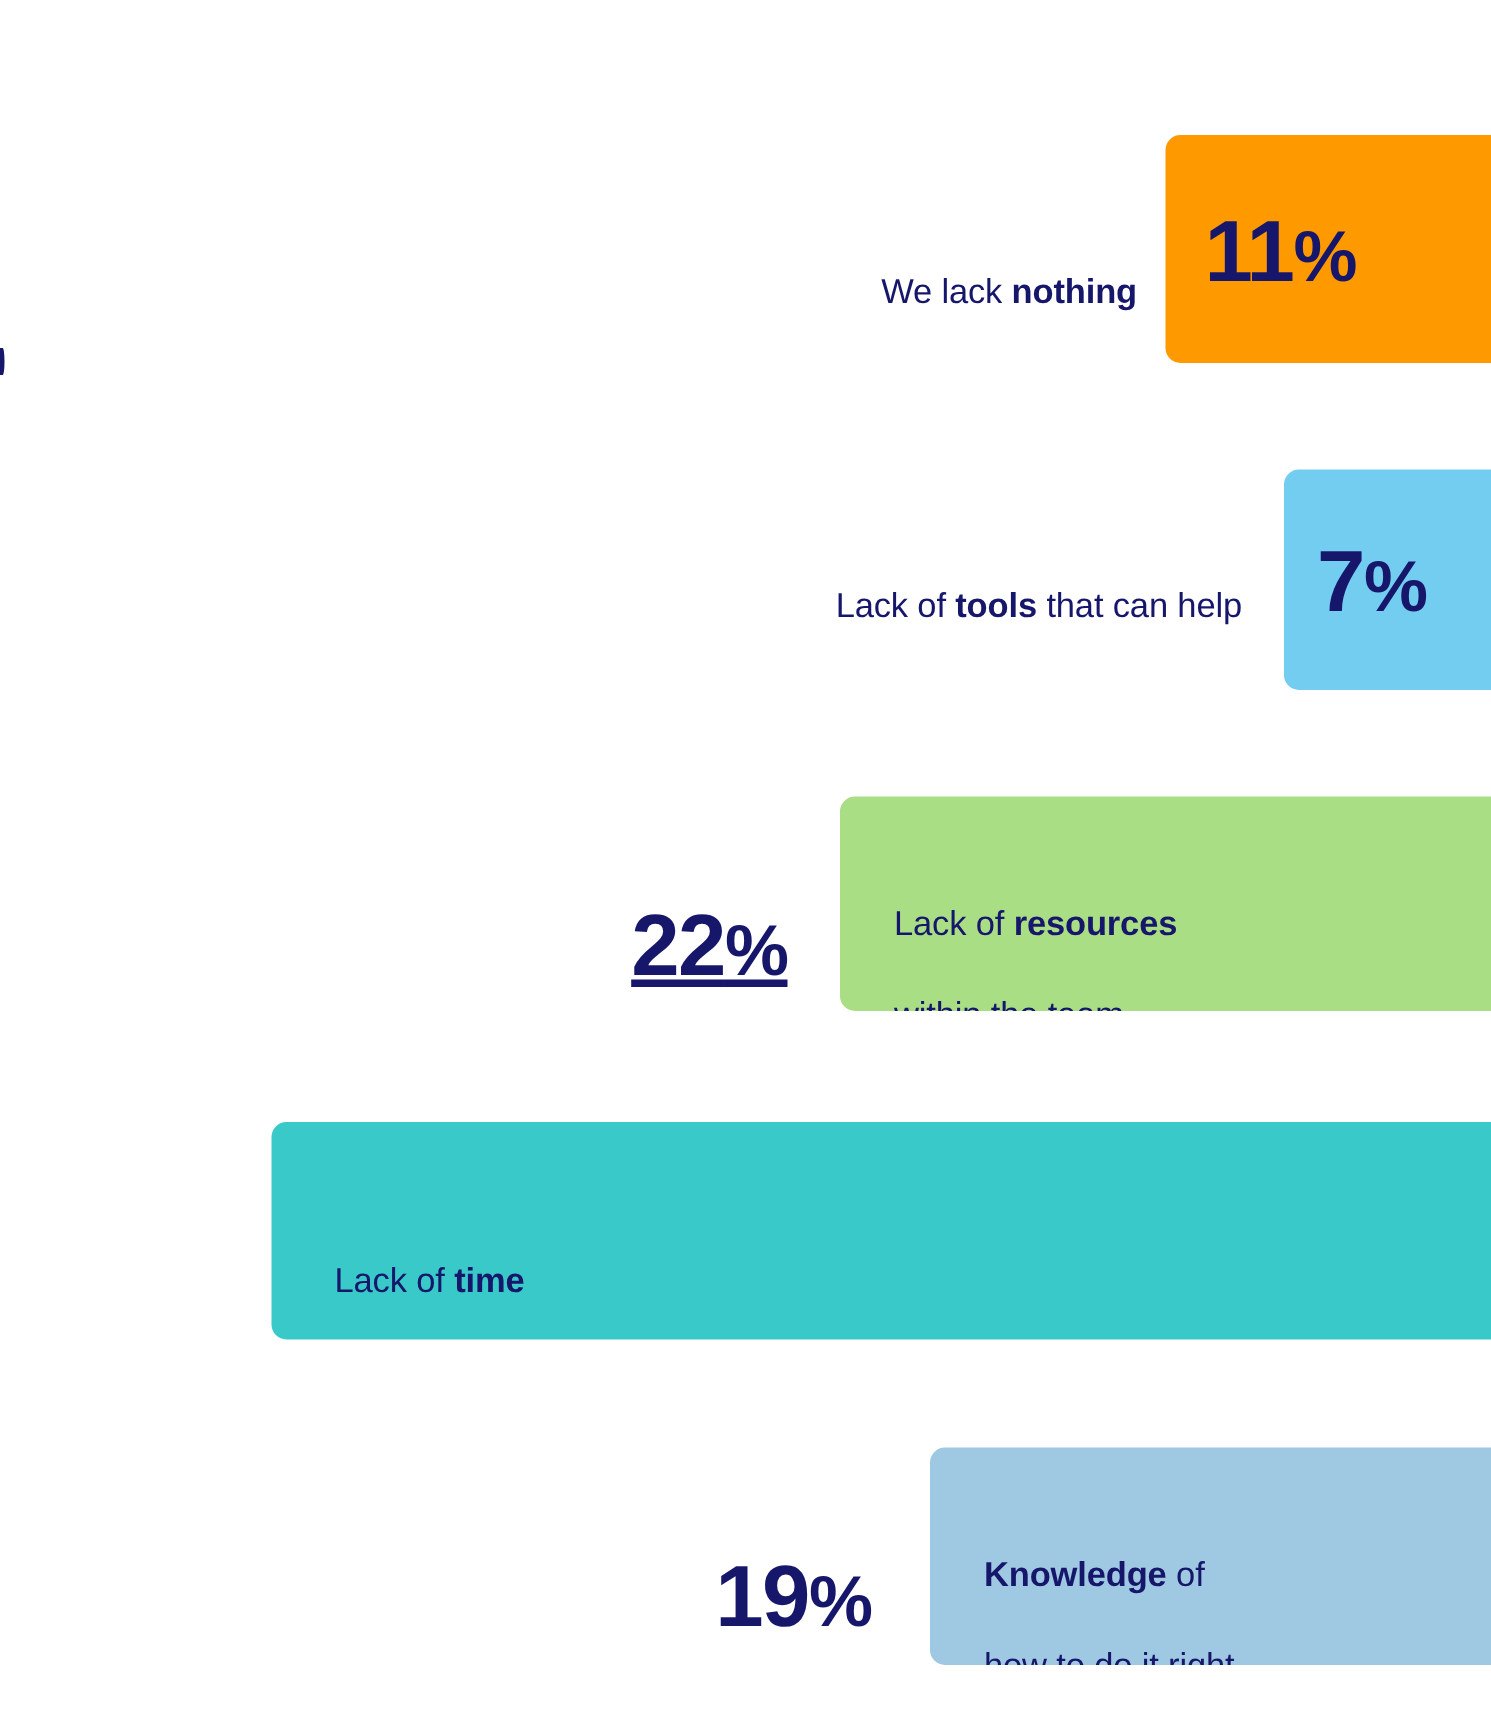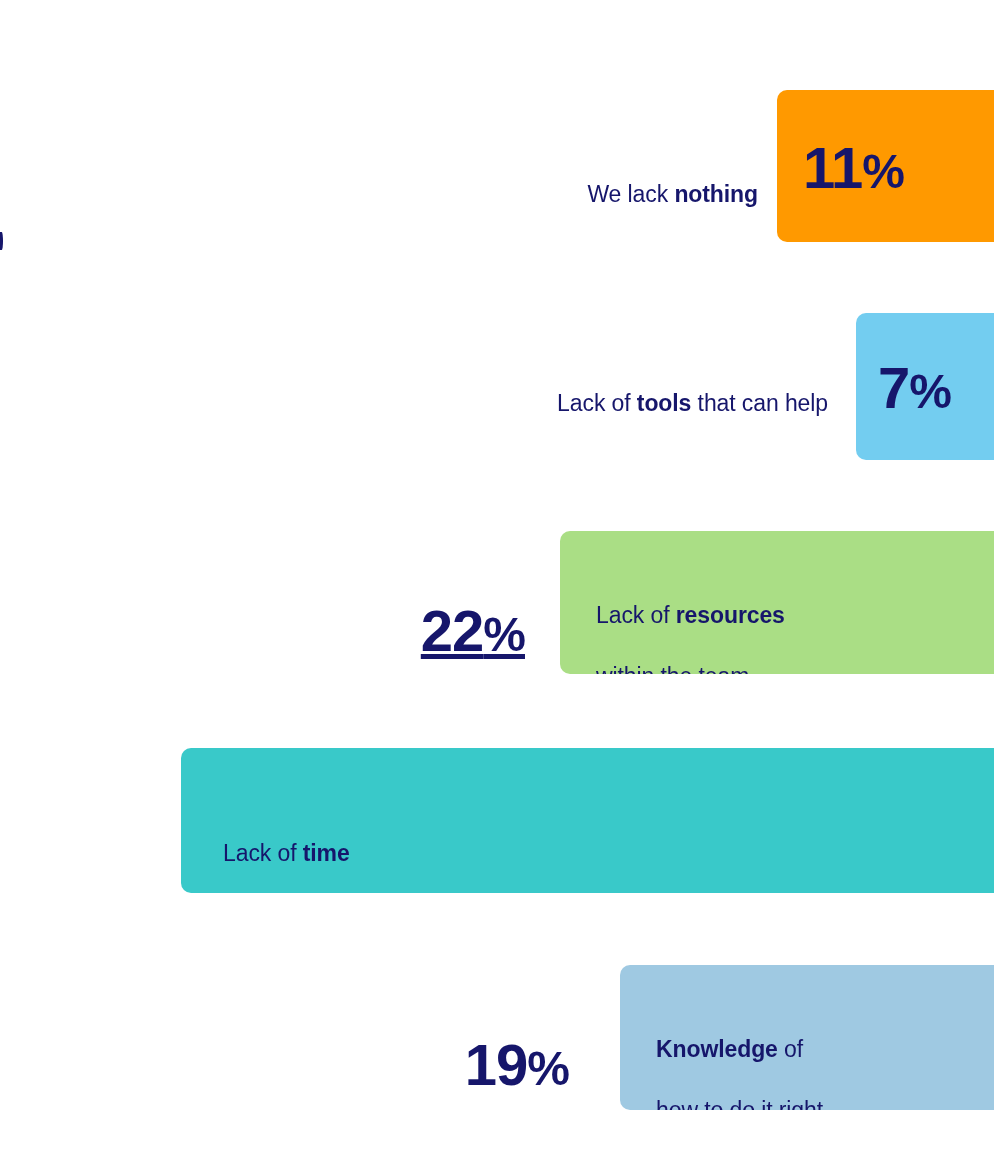--- a/index.html
+++ b/index.html
@@ -138,18 +138,18 @@
 
   </div>
 
   <div class="bar-row" style="top:965px;height:145px;">
     <div class="bar" style="left:620px;width:416px;height:145px;background:#9FC9E2;">
       <div class="bar-inner-label" style="left:36px;top:38px;width:360px;">
         <div><span></span><b>Knowledge</b><span> of</span></div>
         <div>how to do it right</div>
       </div>
     </div>
-    <div class="value outside" style="left:344px;width:225px;top:71px;">
+    <div class="value outside" style="left:356px;width:225px;top:71px;">
       <span>19</span><span class="pct">%</span>
     </div>
   </div>
 
 </div>
 
 </body></html>

